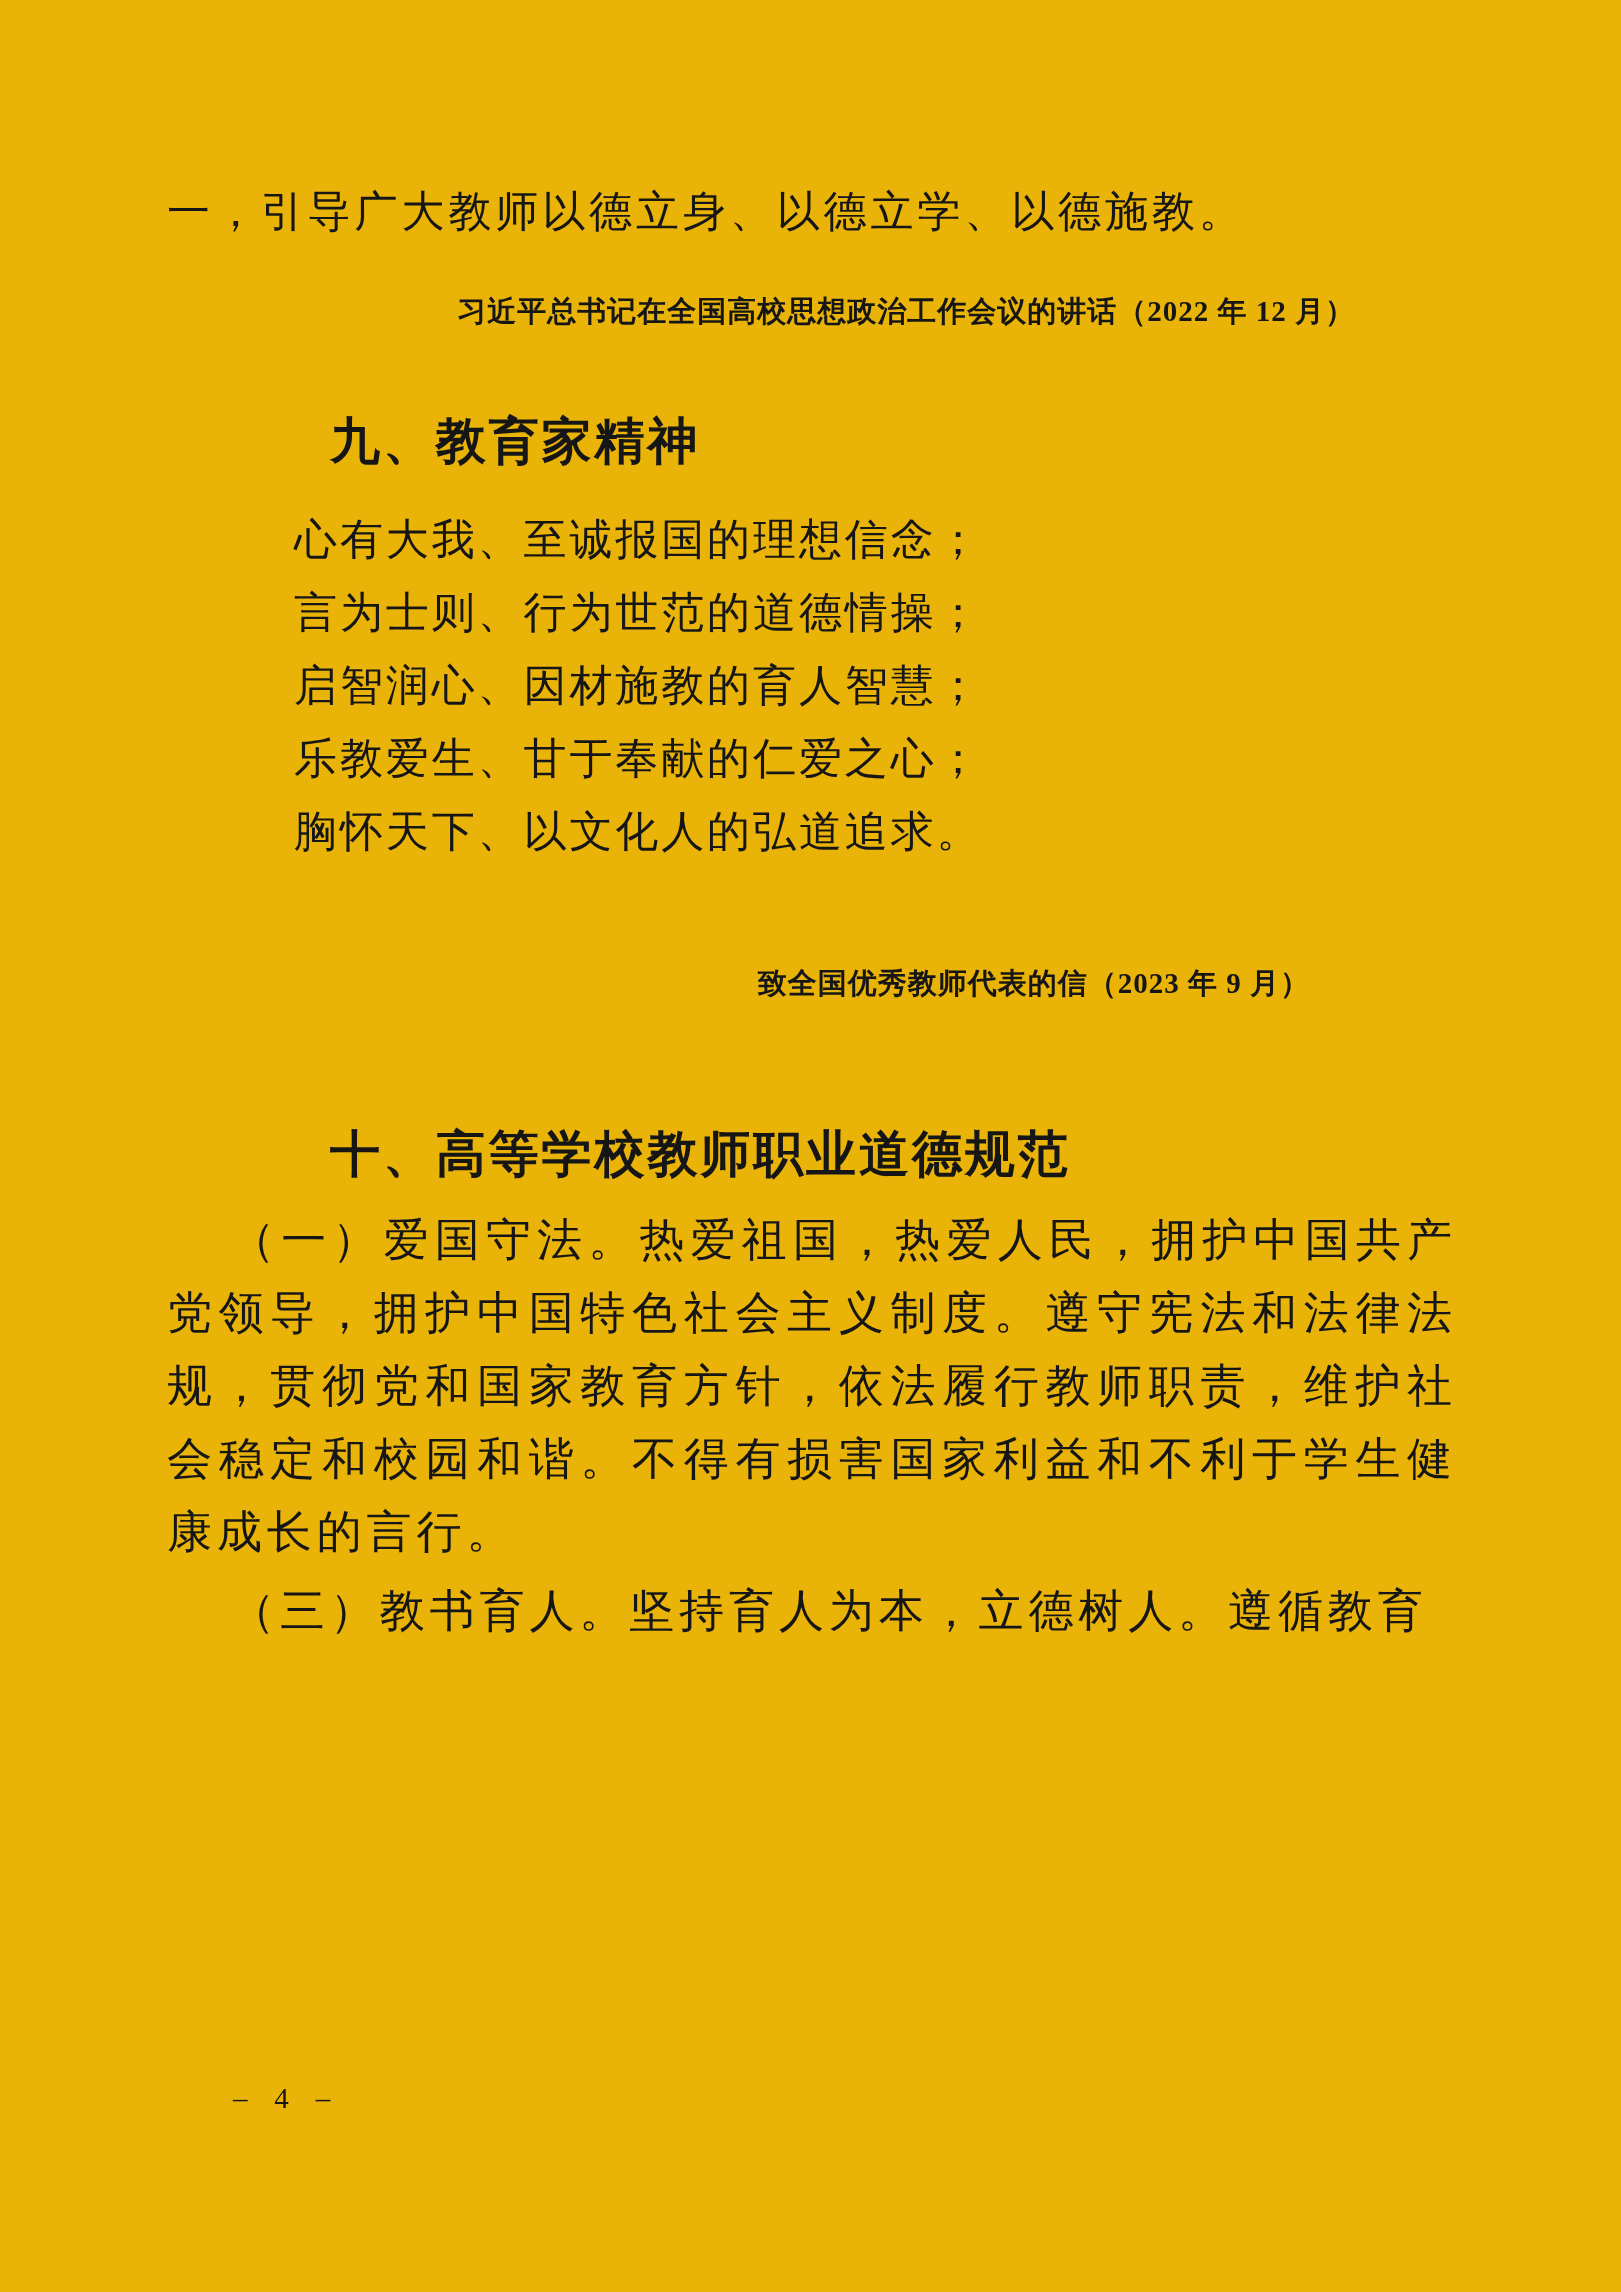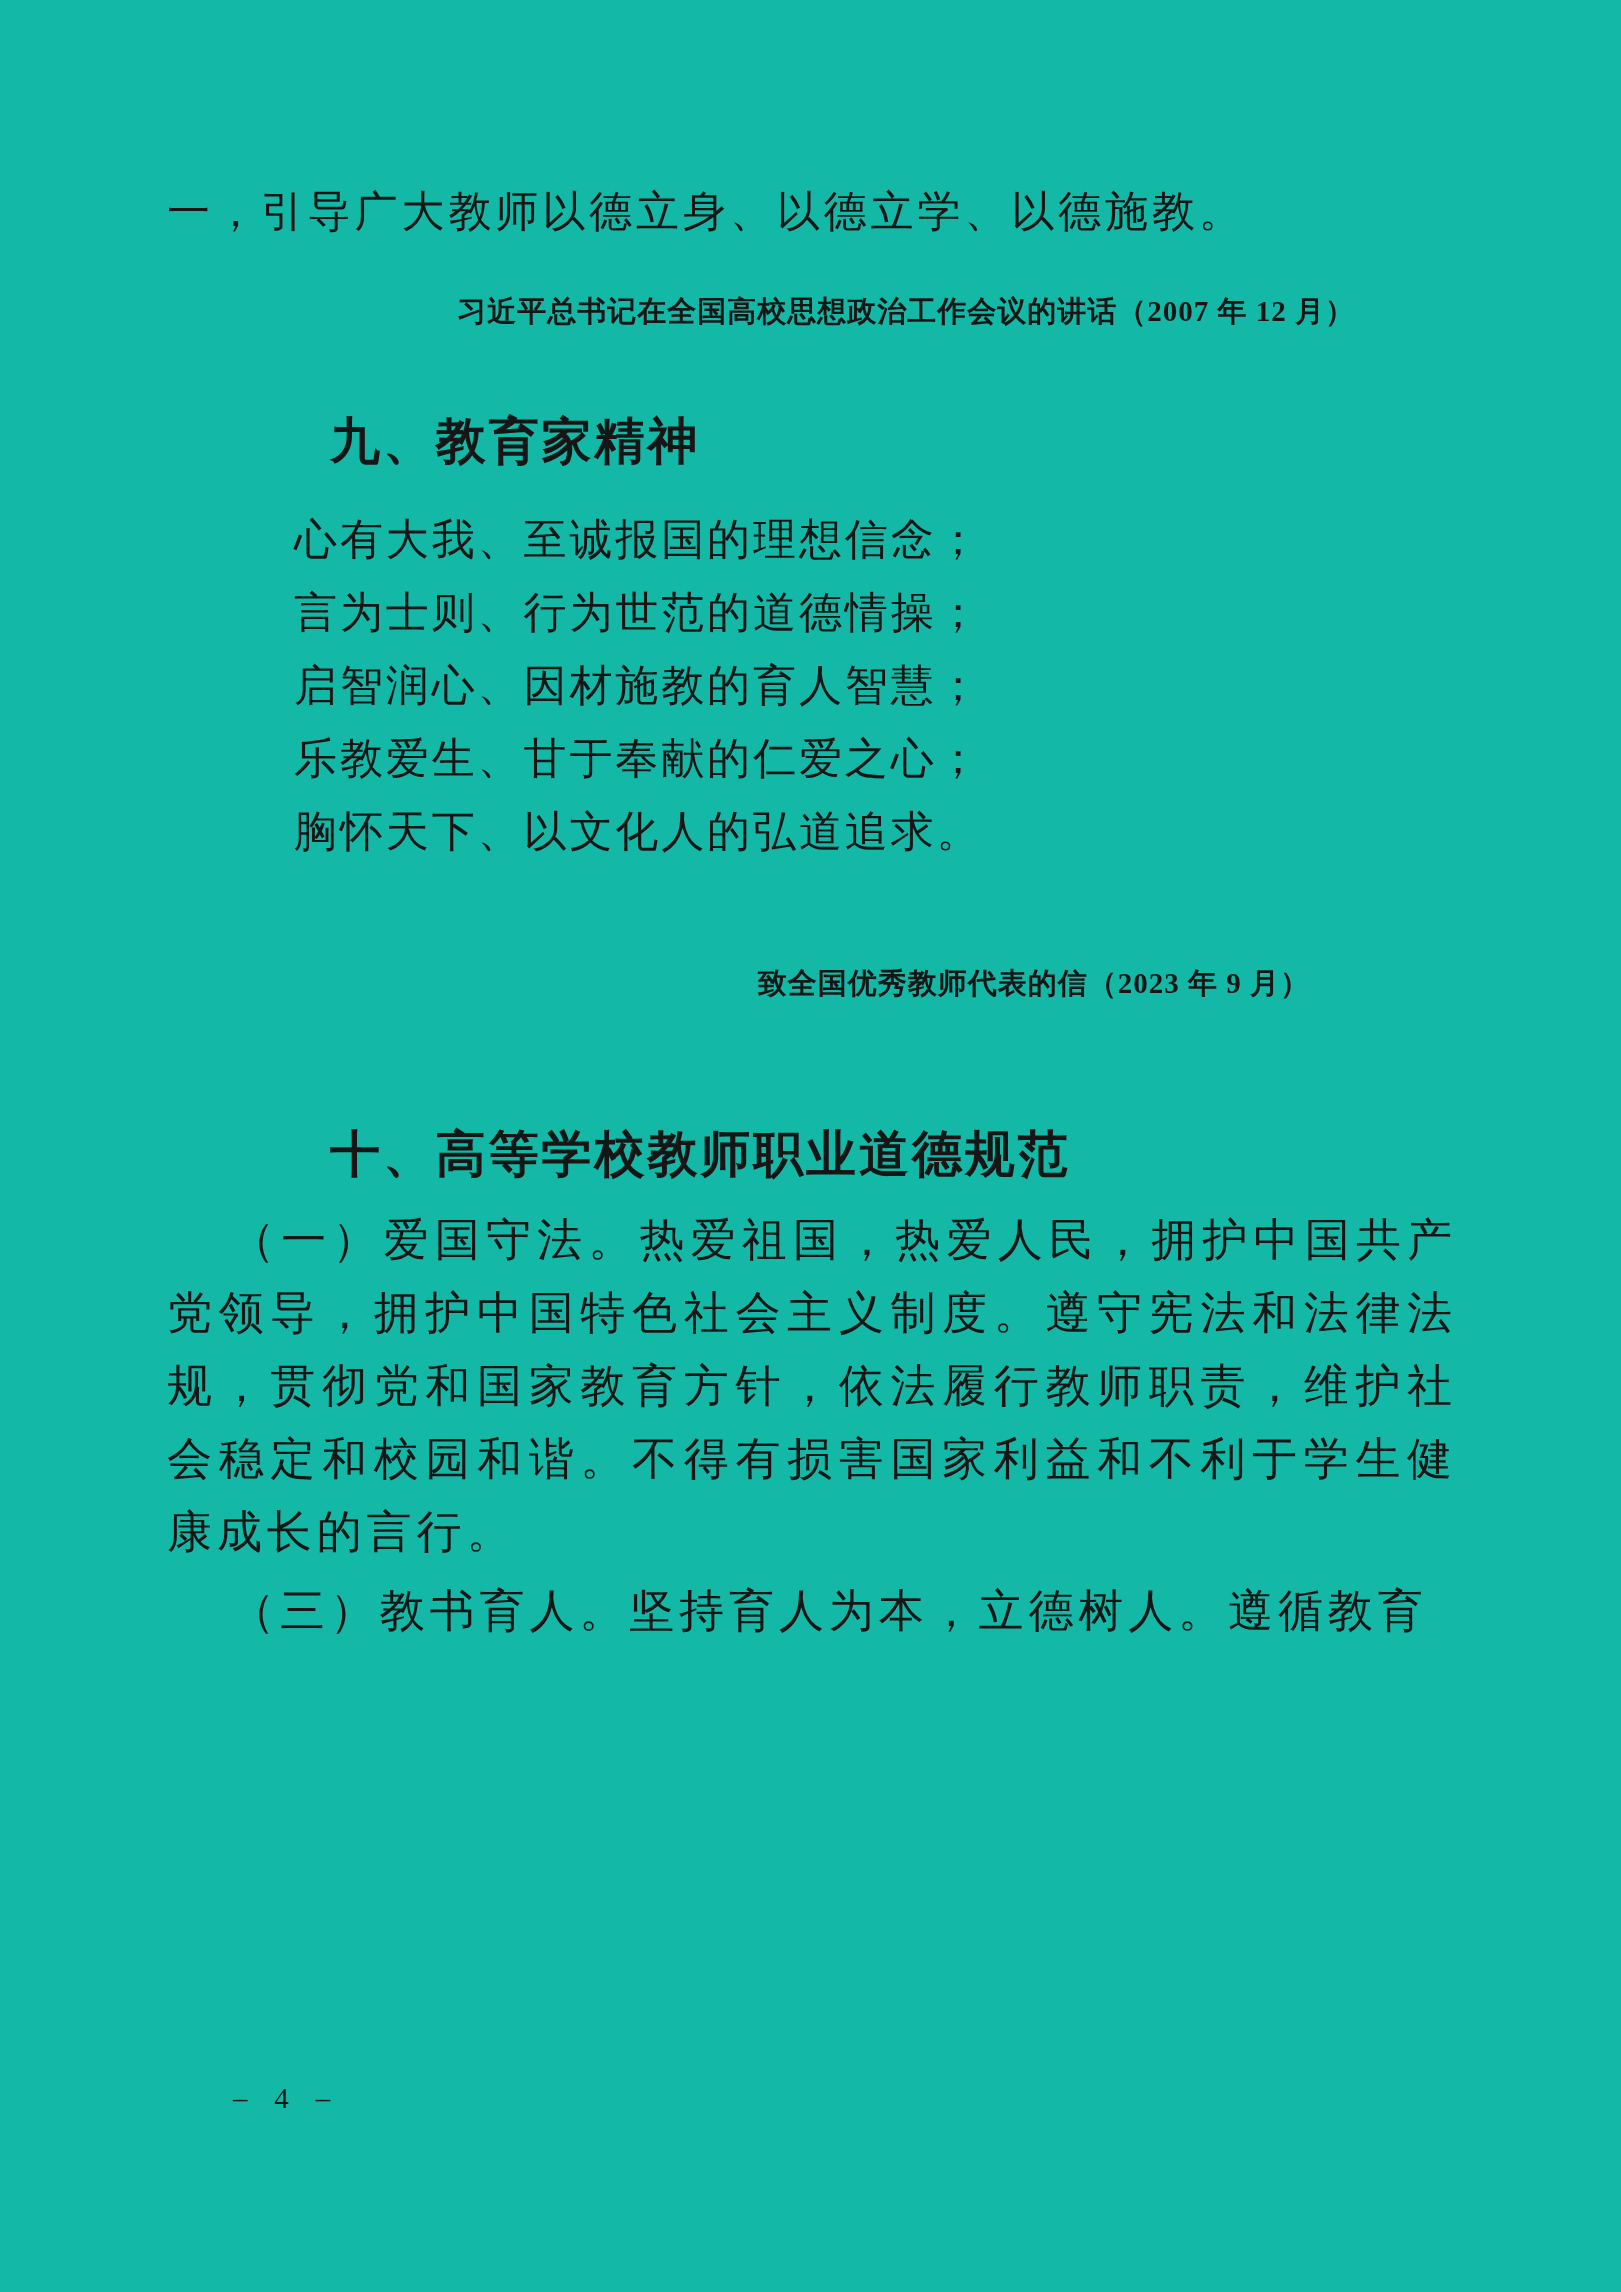--- a/index.html
+++ b/index.html
@@ -1,21 +1,21 @@
 <!DOCTYPE html>
 <html lang="zh"><head>
 <meta charset="utf-8">
 <style>
   html, body { margin: 0; padding: 0; background: #e8e8e8; }
   .page {
     position: relative;
     width: 1621px;
     height: 2293px;
     margin: 0 auto;
-    background: #14b8a6;
+    background: #eab308;
     color: #161616;
     font-family: "Liberation Serif", serif;
     overflow: hidden;
   }
   .abs { position: absolute; }
 
   
   .intro-line {
     top: 184px; left: 167px; width: 1294px;
     font-size: 43px; letter-spacing: 3.9px; line-height: 55px;
@@ -64,21 +64,21 @@
     white-space: nowrap;
   }
 </style>
 </head>
 <body>
 
 <div class="page">
 
   <div class="abs intro-line">一，引导广大教师以德立身、以德立学、以德施教。</div>
 
-  <div class="abs citation citation-1">习近平总书记在全国高校思想政治工作会议的讲话（2007 年 12 月）</div>
+  <div class="abs citation citation-1">习近平总书记在全国高校思想政治工作会议的讲话（2022 年 12 月）</div>
 
   <div class="abs heading heading-9">九、教育家精神</div>
 
   <div class="abs spirit-lines">
     <div>心有大我、至诚报国的理想信念；</div>
     <div>言为士则、行为世范的道德情操；</div>
     <div>启智润心、因材施教的育人智慧；</div>
     <div>乐教爱生、甘于奉献的仁爱之心；</div>
     <div>胸怀天下、以文化人的弘道追求。</div>
   </div>

